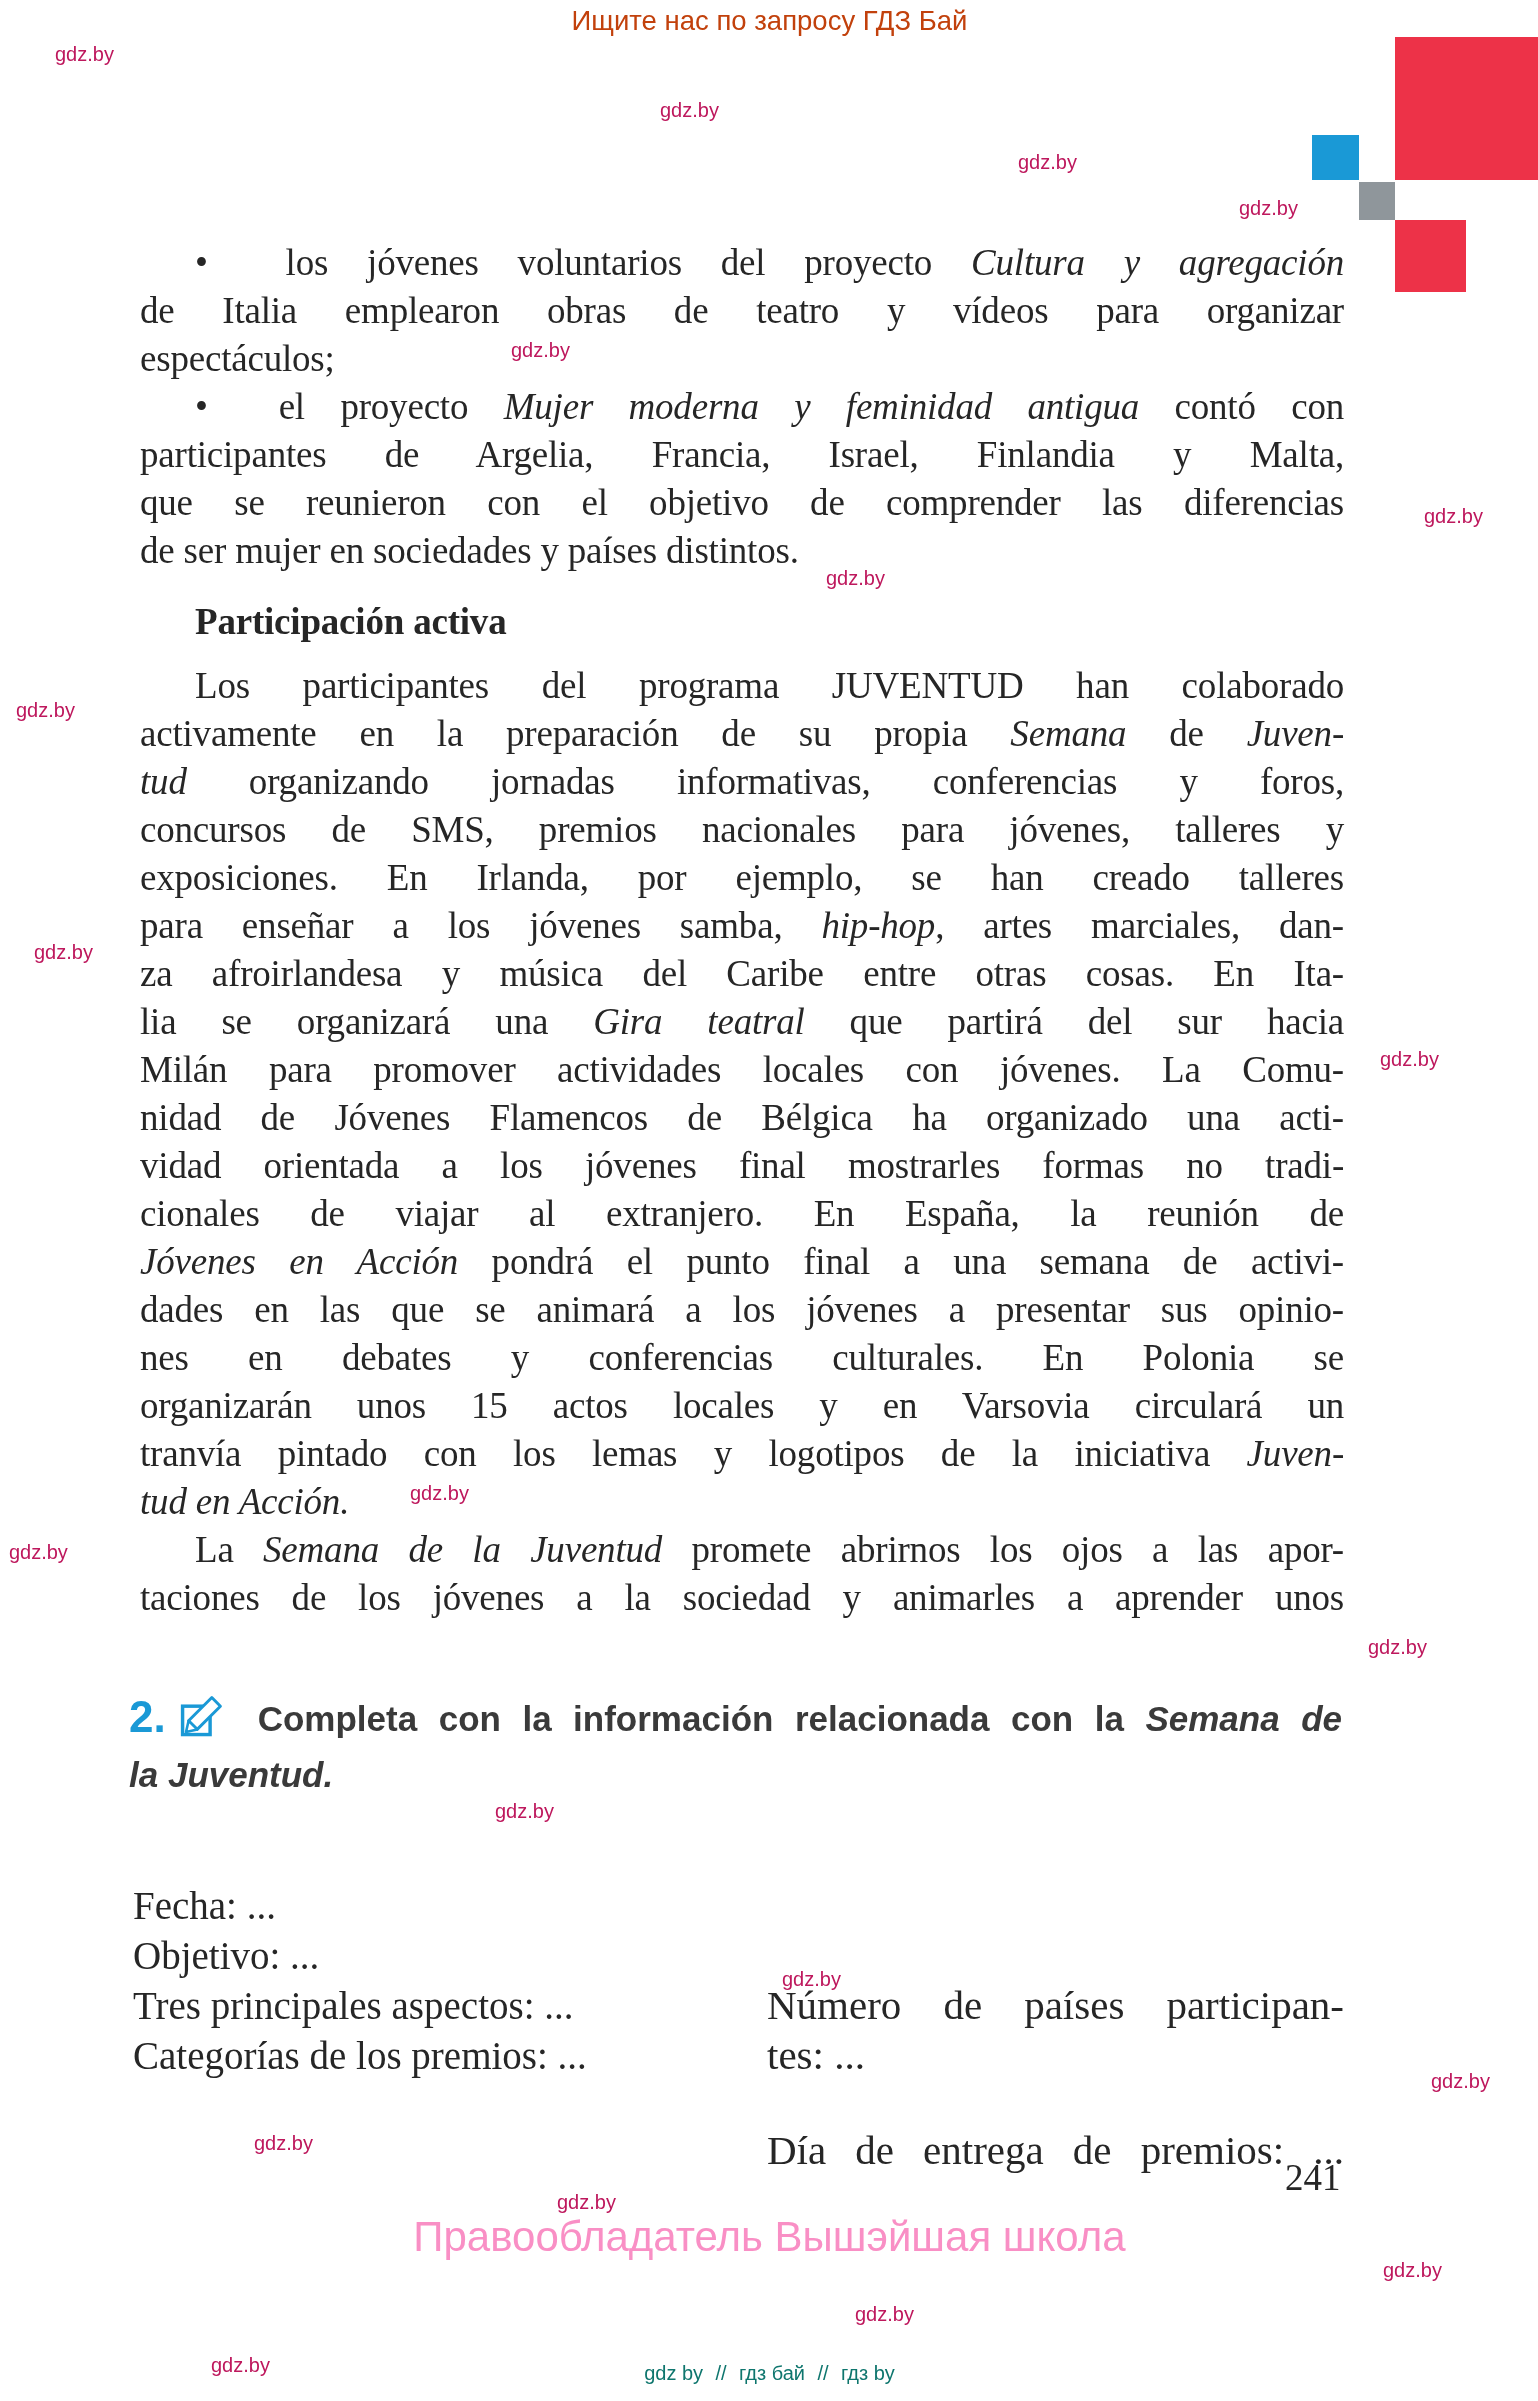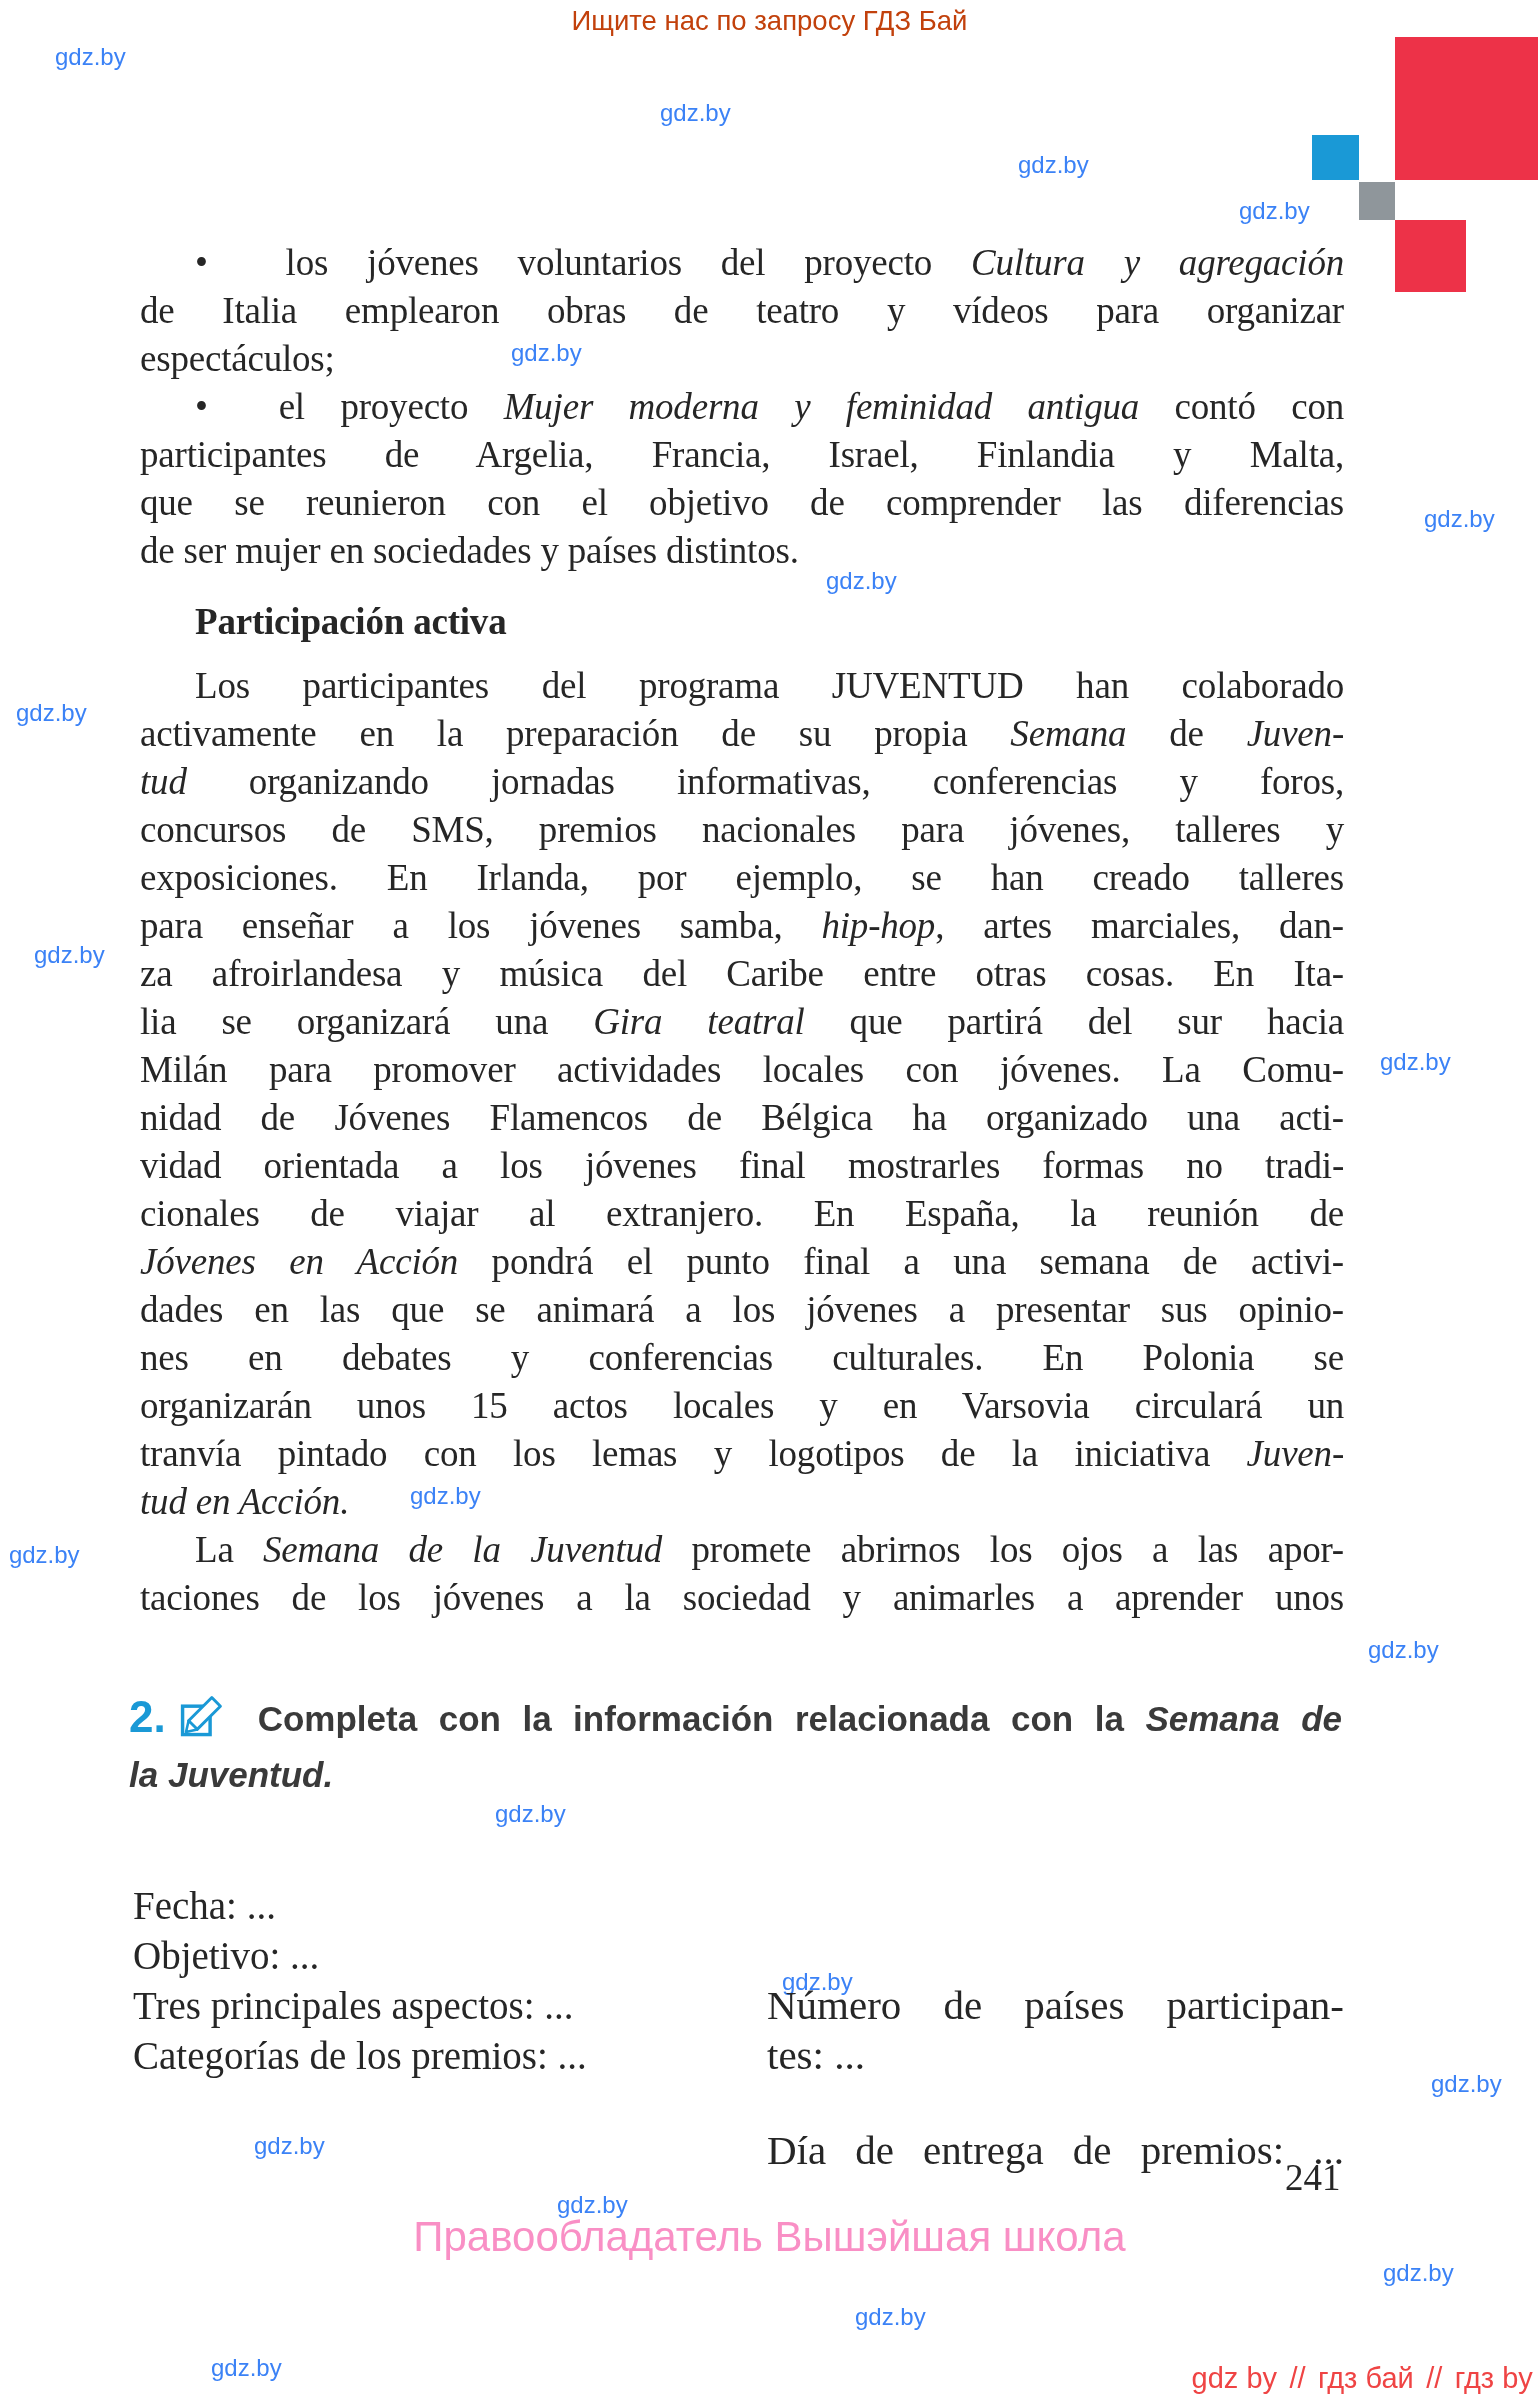--- a/index.html
+++ b/index.html
@@ -7,21 +7,21 @@
         font-family:"Liberation Serif",serif;color:#262626;}
 
   
   .promo{position:absolute;top:5.3px;left:0;right:0;text-align:center;
          font-family:"Liberation Sans",sans-serif;font-size:27.5px;color:#c2410c;}
 
   
   .sq{position:absolute;}
 
   
-  .wm{position:absolute;font-family:"Liberation Sans",sans-serif;font-size:24px;color:#3b82f6;white-space:nowrap;}
+  .wm{position:absolute;font-family:"Liberation Sans",sans-serif;font-size:20px;color:#be185d;white-space:nowrap;}
 
   
   .bodytext{position:absolute;left:140px;top:239px;width:1204px;
             font-size:37px;line-height:48px;letter-spacing:-0.2px;}
   .ln{text-align:justify;text-align-last:justify;-moz-text-align-last:justify;white-space:normal;}
   .ln.nj{text-align-last:left;-moz-text-align-last:left;}
   .ln.ind{text-indent:55px;}
   .ln.hd{font-weight:bold;text-align-last:left;margin-top:23px;margin-bottom:16px;}
   .ln i{font-style:italic;}
 
@@ -38,22 +38,22 @@
   
   .fill-left{position:absolute;left:133px;top:1881px;width:621px;font-size:39px;line-height:50px;}
   .fill-right{position:absolute;left:767px;top:1980px;width:577px;font-size:41px;line-height:50px;}
   .fill-right .jst{text-align:justify;text-align-last:justify;-moz-text-align-last:justify;}
   .fill-right .gap{margin-top:45px;}
 
   
   .pagenum{position:absolute;left:1285px;top:2156px;font-size:37px;color:#262626;}
   .copyright{position:absolute;left:0;right:0;top:2213px;text-align:center;
              font-family:"Liberation Sans",sans-serif;font-size:42px;color:#f98fc5;}
-  .links{position:absolute;left:0;right:0;top:2362px;text-align:right;
-         font-family:"Liberation Sans",sans-serif;font-size:29px;color:#ef4444;}
+  .links{position:absolute;left:0;right:0;top:2362px;text-align:center;
+         font-family:"Liberation Sans",sans-serif;font-size:20px;color:#0f766e;}
   .links span{margin:0 6.2px;}
 </style>
 </head>
 <body>
 
 <div class="page">
 
   <div class="promo">Ищите нас по запросу ГДЗ Бай</div>
 
   <div id="squares">

